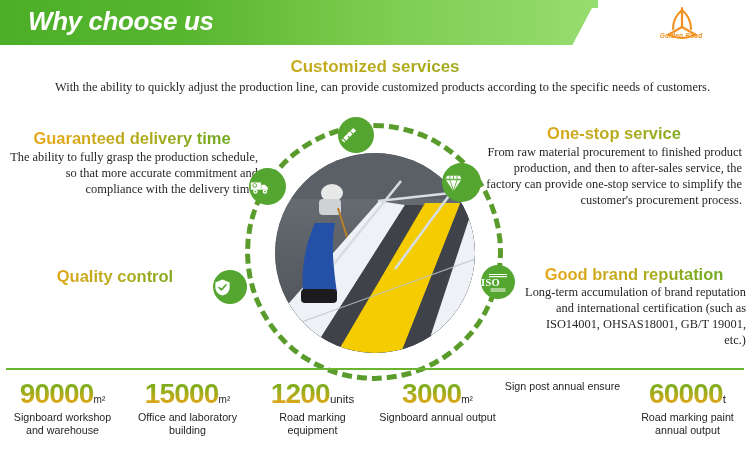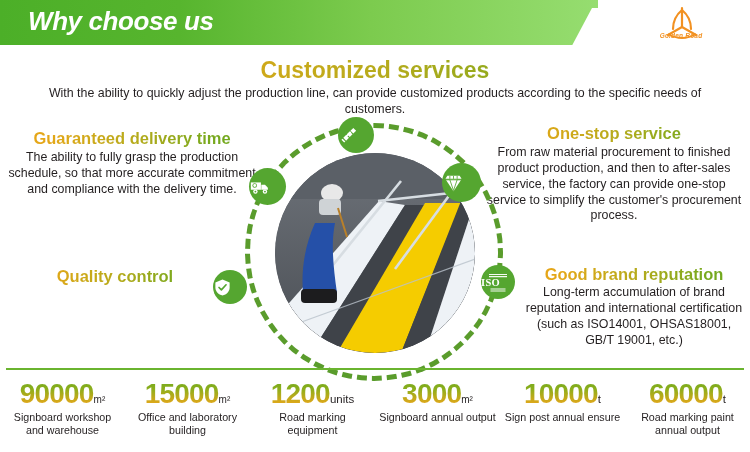--- a/index.html
+++ b/index.html
@@ -77,27 +77,27 @@
     background-clip: text;
     color: transparent;
     -webkit-text-fill-color: transparent;
     white-space: nowrap;
   }
   .feature-body {
     font-size: 12.4px;
     line-height: 1.27;
     color: #231f20;
   }
-  .center-txt { text-align: center; }
+  .center-txt { text-align: right; font-family: Liberation Serif, serif; }
 
   
   .feature { position: absolute; }
 
   #f-customized { left: 40px; top: 58px; width: 670px; text-align: center; }
-  #f-customized .feature-title { font-size: 23px; }
+  #f-customized .feature-title { font-size: 17px; }
   #f-customized .feature-body { margin-top: 4px; }
 
   #f-delivery { left: 6px; top: 130px; width: 252px; text-align: center; }
   #f-delivery .feature-body { margin-top: 3px; }
 
   #f-onestop { left: 486px; top: 125px; width: 256px; text-align: center; }
   #f-onestop .feature-body { margin-top: 3px; }
 
   #f-quality { left: 10px; top: 268px; width: 210px; text-align: center; }
   #f-quality .feature-body { margin-top: 3px; }
@@ -381,23 +381,20 @@
     </div>
 
     <div class="stat">
       <div class="stat-number-row">
         <span class="stat-number">3000</span><span class="stat-unit small">m²</span>
       </div>
       <div class="stat-label">Signboard annual output</div>
     </div>
 
     <div class="stat">
-      <div class="stat-number-row">
-        <span class="stat-number">10000</span><span class="stat-unit">t</span>
-      </div>
       <div class="stat-label">Sign post annual ensure</div>
     </div>
 
     <div class="stat">
       <div class="stat-number-row">
         <span class="stat-number">60000</span><span class="stat-unit">t</span>
       </div>
       <div class="stat-label">Road marking paint annual output</div>
     </div>
 

